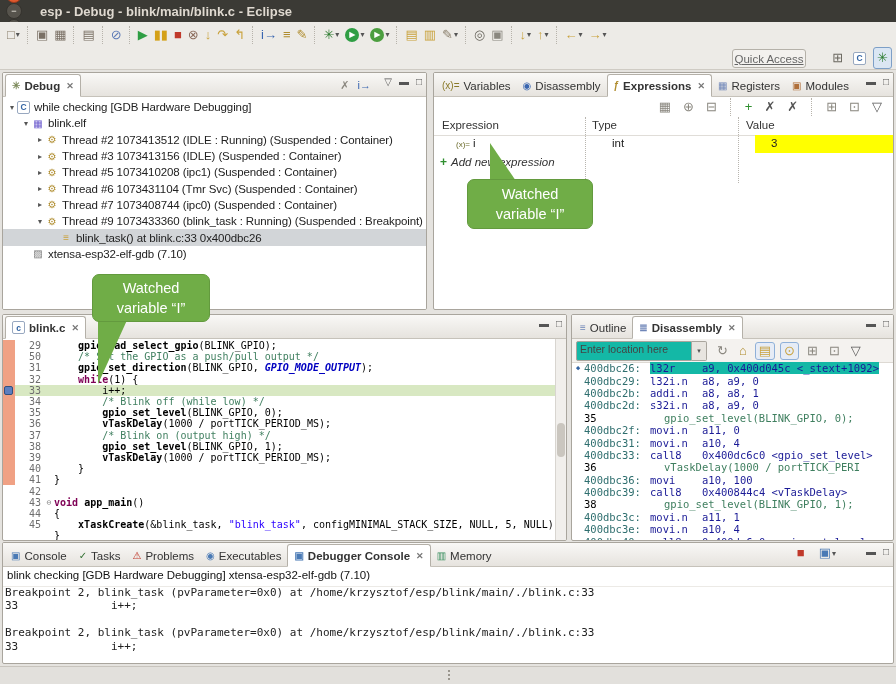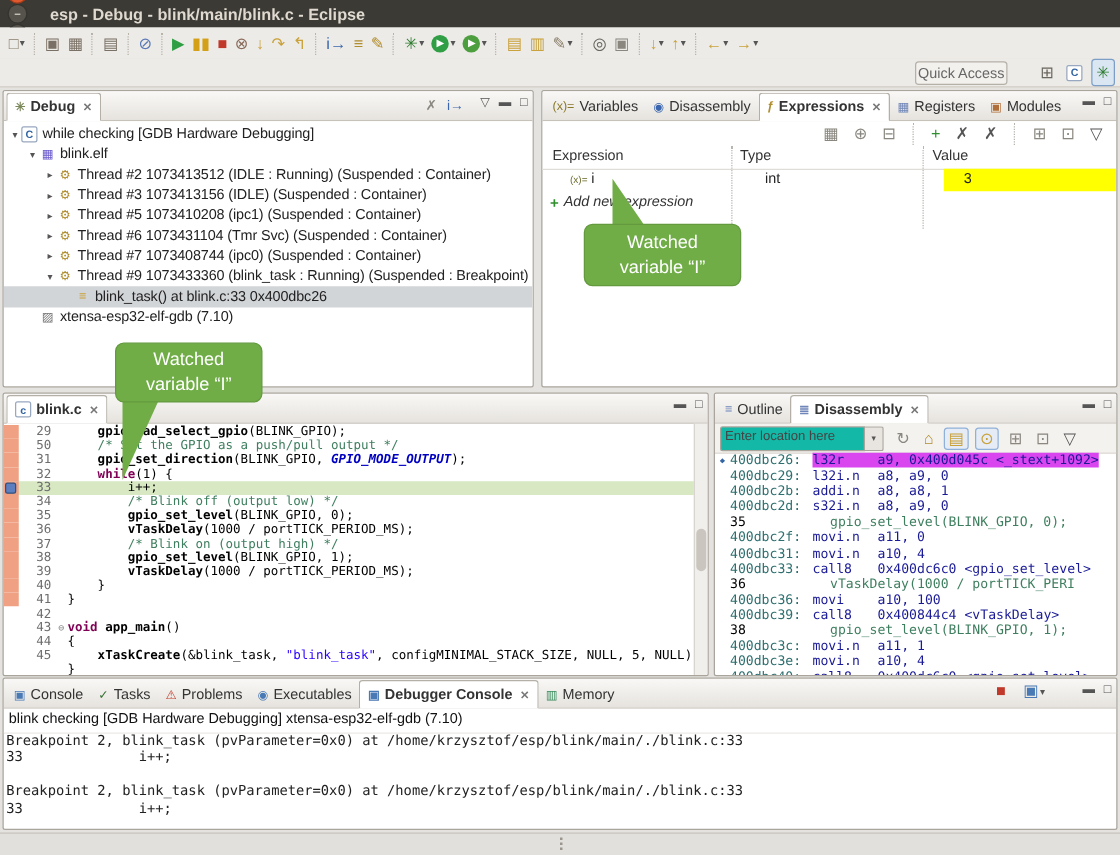--- a/index.html
+++ b/index.html
@@ -19,21 +19,21 @@
   #toolbar2{position:absolute;left:0;top:47px;width:896px;height:23px;background:#edebe7;
             border-bottom:1px solid #cfcbc4;box-sizing:border-box;}
   .tbtn{display:inline-flex;align-items:center;height:20px;padding:0 3px;border-radius:3px;cursor:default;}
   .tbtn .glyph{font-size:13px;line-height:20px;}
   .tbtn .glyph.circle{width:14px;height:14px;border-radius:50%;color:#fff !important;font-size:8px;
                       display:inline-flex;align-items:center;justify-content:center;}
   .tbtn.pressed{background:#e6ecf6;border:1px solid #8fb0d8;}
   .caret{font-size:8px;color:#555;margin-left:1px;}
   .tsep{width:1px;height:18px;border-left:1px dotted #b7b3ab;margin:0 4px;}
   #qa-button{position:absolute;right:90px;top:2px;width:72px;height:17px;border:1px solid #b5b1a9;
-             border-radius:3px;color:#666;font-size:11.5px;display:flex;align-items:center;justify-content:center;background:#f3f1ee;}
+             border-radius:3px;color:#666;font-size:11.5px;display:flex;align-items:center;justify-content:center;background:#f3f1ee;text-decoration:underline;}
   #persp{position:absolute;right:4px;top:1px;display:flex;align-items:center;height:20px;}
   #persp .tbtn{margin-left:4px;}
   #persp .tbtn.active{background:#dbe6f3;border:1px solid #7d9fc7;}
   .chip{display:inline-flex;align-items:center;justify-content:center;width:11px;height:11px;
         border:1px solid #98a8c0;background:#fff;color:#3465a4;font-size:8.5px;font-weight:bold;border-radius:2px;}
   
   .panel{position:absolute;background:#fff;border:1px solid #a9a59d;border-radius:2px;box-sizing:border-box;overflow:hidden;}
   #debug-panel{left:2px;top:72px;width:425px;height:238px;}
   #expr-panel{left:433px;top:72px;width:461px;height:238px;}
   #editor-panel{left:2px;top:314px;width:565px;height:227px;}
@@ -110,21 +110,21 @@
              padding:1px 3px;overflow:hidden;white-space:nowrap;border-radius:2px 0 0 2px;}
   #loc-drop{width:14px;height:18px;border:1px solid #a9a59d;border-left:none;background:#e8e5e0;
             display:flex;align-items:center;justify-content:center;font-size:7px;color:#555;border-radius:0 2px 2px 0;margin-left:-5px;}
   #disasm-toolbar .tbtn{height:16px;}
   #disasm-body{position:absolute;top:47px;left:0;right:0;bottom:0;overflow:hidden;
                font-family:"DejaVu Sans Mono",monospace;font-size:10.5px;}
   .dline{height:12.4px;display:flex;align-items:center;white-space:pre;}
   .dmark{width:12px;flex:none;text-align:center;font-size:7px;color:#3465a4;}
   .daddr{width:66px;flex:none;color:#2e6e6e;}
   .dhl{display:flex;background:transparent;}
-  .dline.current .dhl{background:#d946ef;}
+  .dline.current .dhl{background:#14b8a6;}
   .dop{width:52px;flex:none;color:#1a1a96;}
   .dargs{color:#1a1a96;}
   .dnum{width:66px;flex:none;color:#000;}
   .dsrc{color:#3f7f5f;padding-left:14px;}
   
   #console-toolbar{display:flex;align-items:center;gap:8px;margin-left:auto;margin-right:54px;margin-bottom:3px;}
   #console-header{position:absolute;top:24px;left:0;right:0;height:17px;font-size:11.5px;color:#111;
                   padding:2px 0 0 4px;border-bottom:1px solid #eceae6;background:#fff;}
   #console-body{position:absolute;top:43px;left:2px;right:0;bottom:0;overflow:hidden;
                 font-family:"DejaVu Sans Mono",monospace;font-size:11px;}
@@ -436,21 +436,21 @@
         <span>▬</span>
         <span>□</span>
       </span>
     </div>
     <div id="editor-body">
         <div class="eline"><span class="ann salmon"></span><span class="lnum">29</span><span class="fold"></span><span class="code"><span class="pl">    </span><span class="fn">gpio_pad_select_gpio</span><span class="pl">(BLINK_GPIO);</span></span></div>
         <div class="eline"><span class="ann salmon"></span><span class="lnum">50</span><span class="fold"></span><span class="code"><span class="pl">    </span><span class="cm">/* Set the GPIO as a push/pull output */</span></span></div>
         <div class="eline"><span class="ann salmon"></span><span class="lnum">31</span><span class="fold"></span><span class="code"><span class="pl">    </span><span class="fn">gpio_set_direction</span><span class="pl">(BLINK_GPIO, </span><span class="en">GPIO_MODE_OUTPUT</span><span class="pl">);</span></span></div>
         <div class="eline"><span class="ann salmon"></span><span class="lnum">32</span><span class="fold"></span><span class="code"><span class="pl">    </span><span class="kw">while</span><span class="pl">(1) {</span></span></div>
         <div class="eline current"><span class="ann salmon"><span class="bpicon"></span></span><span class="lnum">33</span><span class="fold"></span><span class="code"><span class="pl">        i++;</span></span></div>
-        <div class="eline"><span class="ann salmon"></span><span class="lnum">34</span><span class="fold"></span><span class="code"><span class="pl">        </span><span class="cm">/* Blink off (output low) */</span></span></div>
+        <div class="eline"><span class="ann salmon"></span><span class="lnum">34</span><span class="fold"></span><span class="code"><span class="pl">        </span><span class="cm">/* Blink off (while low) */</span></span></div>
         <div class="eline"><span class="ann salmon"></span><span class="lnum">35</span><span class="fold"></span><span class="code"><span class="pl">        </span><span class="fn">gpio_set_level</span><span class="pl">(BLINK_GPIO, 0);</span></span></div>
         <div class="eline"><span class="ann salmon"></span><span class="lnum">36</span><span class="fold"></span><span class="code"><span class="pl">        </span><span class="fn">vTaskDelay</span><span class="pl">(1000 / portTICK_PERIOD_MS);</span></span></div>
         <div class="eline"><span class="ann salmon"></span><span class="lnum">37</span><span class="fold"></span><span class="code"><span class="pl">        </span><span class="cm">/* Blink on (output high) */</span></span></div>
         <div class="eline"><span class="ann salmon"></span><span class="lnum">38</span><span class="fold"></span><span class="code"><span class="pl">        </span><span class="fn">gpio_set_level</span><span class="pl">(BLINK_GPIO, 1);</span></span></div>
         <div class="eline"><span class="ann salmon"></span><span class="lnum">39</span><span class="fold"></span><span class="code"><span class="pl">        </span><span class="fn">vTaskDelay</span><span class="pl">(1000 / portTICK_PERIOD_MS);</span></span></div>
         <div class="eline"><span class="ann salmon"></span><span class="lnum">40</span><span class="fold"></span><span class="code"><span class="pl">    }</span></span></div>
         <div class="eline"><span class="ann salmon"></span><span class="lnum">41</span><span class="fold"></span><span class="code"><span class="pl">}</span></span></div>
         <div class="eline"><span class="ann"></span><span class="lnum">42</span><span class="fold"></span><span class="code"></span></div>
         <div class="eline"><span class="ann"></span><span class="lnum">43</span><span class="fold">⊖</span><span class="code"><span class="kw">void</span><span class="pl"> </span><span class="fn">app_main</span><span class="pl">()</span></span></div>
         <div class="eline"><span class="ann"></span><span class="lnum">44</span><span class="fold"></span><span class="code"><span class="pl">{</span></span></div>

